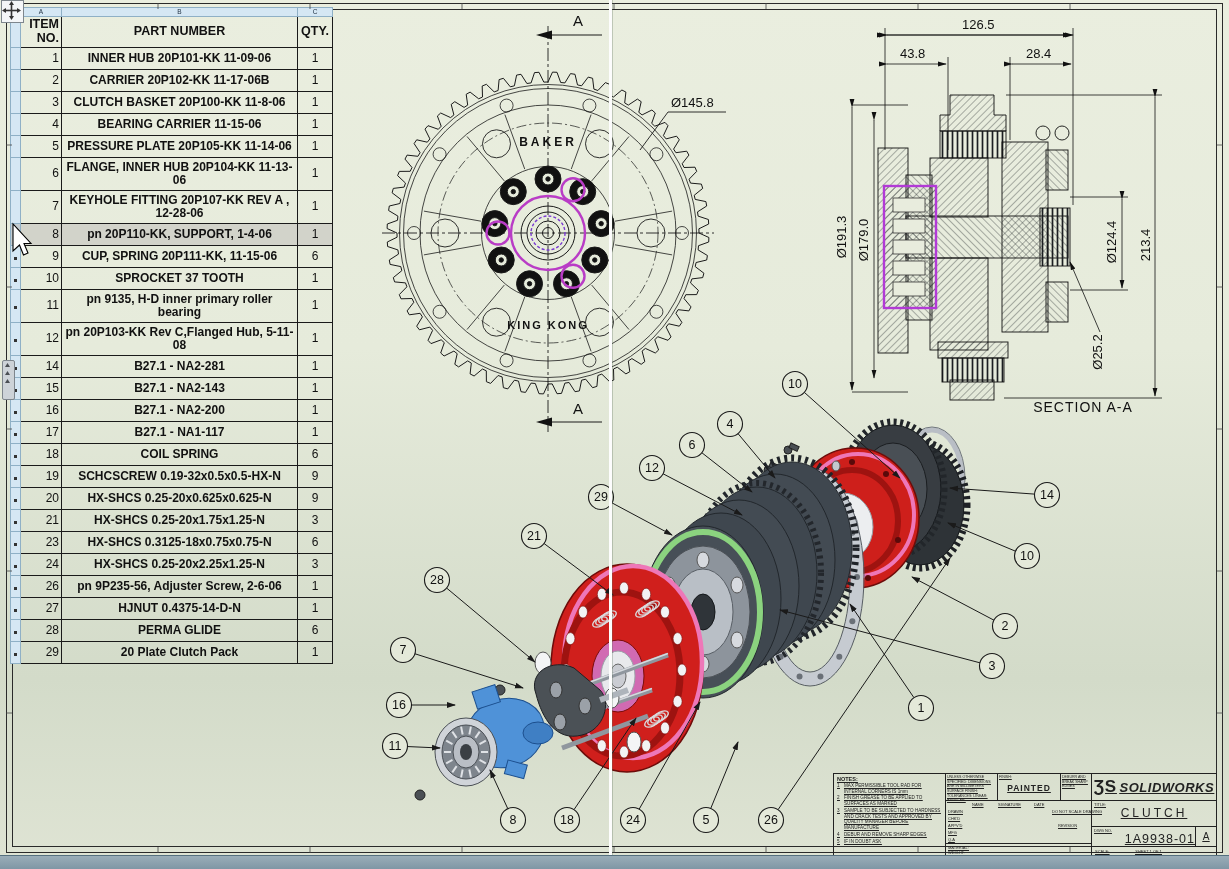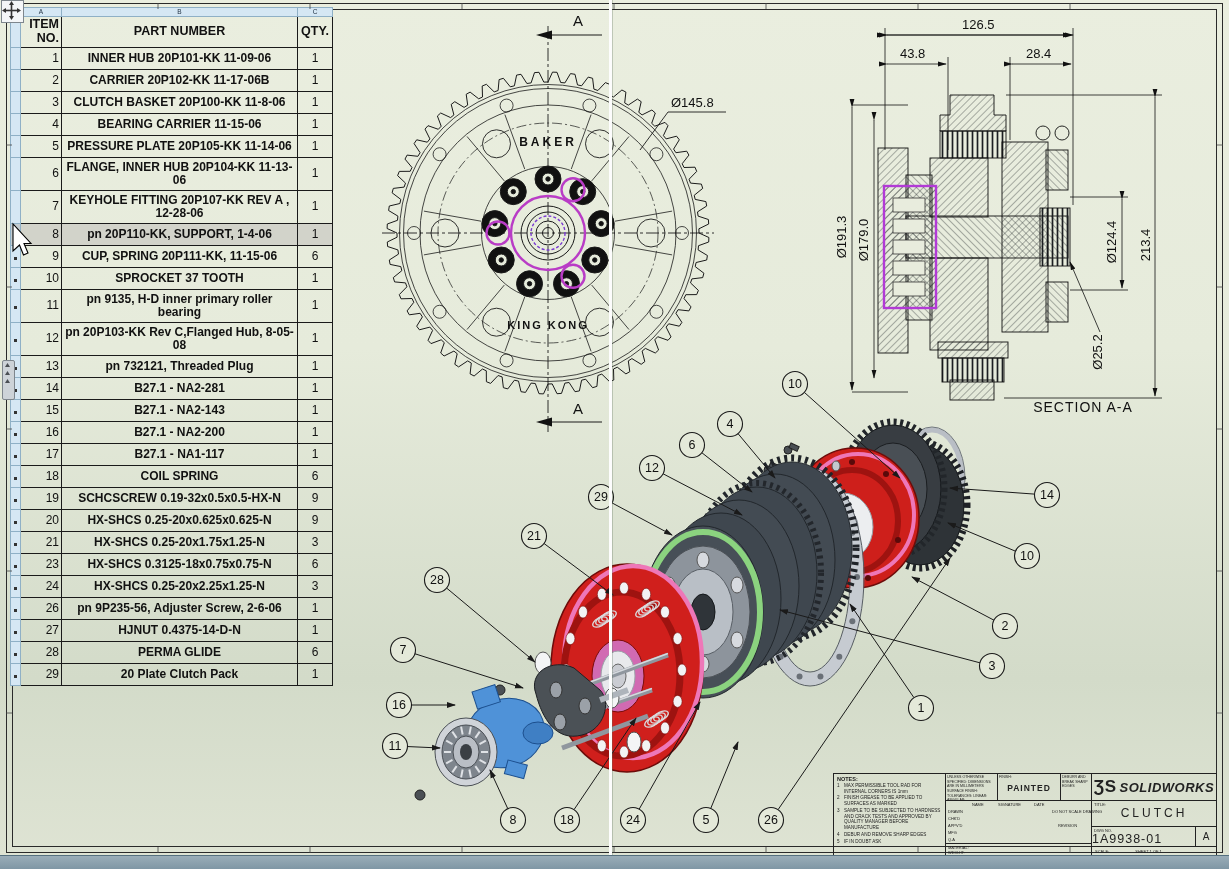--- a/index.html
+++ b/index.html
@@ -29,21 +29,21 @@
   #side-handle{position:absolute;left:2px;top:360px;width:11px;height:38px;background:#cdd3d8;border:1px solid #7e868d;border-radius:2px;}
   
   #ov{position:absolute;left:0;top:0;pointer-events:none;}
   svg text{font-family:"Liberation Sans",sans-serif;fill:#111;}
   .dimtxt{font-size:13px;}
   .sectxt{font-size:14px;letter-spacing:1px;}
   .atxt{font-size:15px;}
   
   #tb{position:absolute;left:833px;top:773px;width:382px;height:82px;border:1.2px solid #222;
       display:flex;background:transparent;color:#222;}
-  #tb *{box-sizing:border-box;}
+  #tb *{box-sizing:border-box;text-decoration:underline;}
   .tb-notes{width:112px;border-right:1px solid #222;padding:2px 3px;}
   .tb-notes .nt{font-size:5.5px;font-weight:bold;margin-bottom:1px;}
   .note{display:flex;gap:3px;font-size:4.6px;line-height:1.25;margin-bottom:1px;}
   .note .nn{min-width:4px;}
   .tb-mid{width:146px;border-right:1px solid #222;display:flex;flex-direction:column;}
   .tb-mid-top{height:27px;display:flex;border-bottom:1px solid #222;}
   .cell-tol{width:52px;border-right:1px solid #222;font-size:3.6px;padding:1px;line-height:1.3;}
   .cell-fin{flex:1;border-right:1px solid #222;position:relative;}
   .cell-fin .lbl{position:absolute;left:1px;top:1px;font-size:3.6px;}
   .cell-fin .val{position:absolute;left:0;right:0;top:9px;text-align:center;font-size:8.5px;font-weight:bold;letter-spacing:1px;}
@@ -54,21 +54,21 @@
   .tb-right{flex:1;display:flex;flex-direction:column;}
   .tb-logo{height:27px;border-bottom:1px solid #222;display:flex;align-items:center;justify-content:center;
            font-style:italic;font-weight:bold;font-size:13px;letter-spacing:.5px;}
   .tb-logo .ds{font-size:17px;margin-right:3px;font-style:normal;}
   .tb-title{height:26px;border-bottom:1px solid #222;position:relative;}
   .tb-title .lbl{position:absolute;left:2px;top:1px;font-size:4px;}
   .tb-title .val{position:absolute;left:0;right:0;top:5px;text-align:center;font-size:12px;letter-spacing:3px;}
   .tb-dwg{flex:1;display:flex;}
   .dwg-main{flex:1;border-right:1px solid #222;position:relative;}
   .dwg-main .lbl{position:absolute;left:2px;top:1px;font-size:4px;}
-  .dwg-main .val{position:absolute;left:0;right:0;top:5px;text-align:left;font-size:12.5px;letter-spacing:1px;}
+  .dwg-main .val{position:absolute;left:0;right:0;top:5px;text-align:right;font-size:12.5px;letter-spacing:1px;}
   .rev-box{width:20px;display:flex;align-items:center;justify-content:center;font-size:10px;}
   .tb-bot{height:10px;border-top:1px solid #222;display:flex;align-items:center;font-size:4px;gap:26px;padding:0 3px;}
 </style>
 </head>
 <body>
 
 <div id="stage">
 
   <div class="border-line" style="left:6px;top:3px;width:1215px;height:848px;"></div>
   <div class="border-line" style="left:12px;top:9px;width:1203px;height:836px;"></div>
@@ -151,27 +151,21 @@
         </tr>
         <tr class="dbl">
           <td class="rowhdr"><span class="rdot"></span></td>
           <td class="c-item">11</td>
           <td class="c-part">pn 9135, H-D inner primary roller bearing</td>
           <td class="c-qty">1</td>
         </tr>
         <tr class="dbl">
           <td class="rowhdr"><span class="rdot"></span></td>
           <td class="c-item">12</td>
-          <td class="c-part">pn 20P103-KK Rev C,Flanged Hub, 8-05-08</td>
-          <td class="c-qty">1</td>
-        </tr>
-        <tr class="r">
-          <td class="rowhdr"><span class="rdot"></span></td>
-          <td class="c-item">13</td>
-          <td class="c-part">pn 732121, Threaded Plug</td>
+          <td class="c-part">pn 20P103-KK Rev C,Flanged Hub, 5-11-08</td>
           <td class="c-qty">1</td>
         </tr>
         <tr class="r">
           <td class="rowhdr"><span class="rdot"></span></td>
           <td class="c-item">14</td>
           <td class="c-part">B27.1 - NA2-281</td>
           <td class="c-qty">1</td>
         </tr>
         <tr class="r">
           <td class="rowhdr"><span class="rdot"></span></td>

